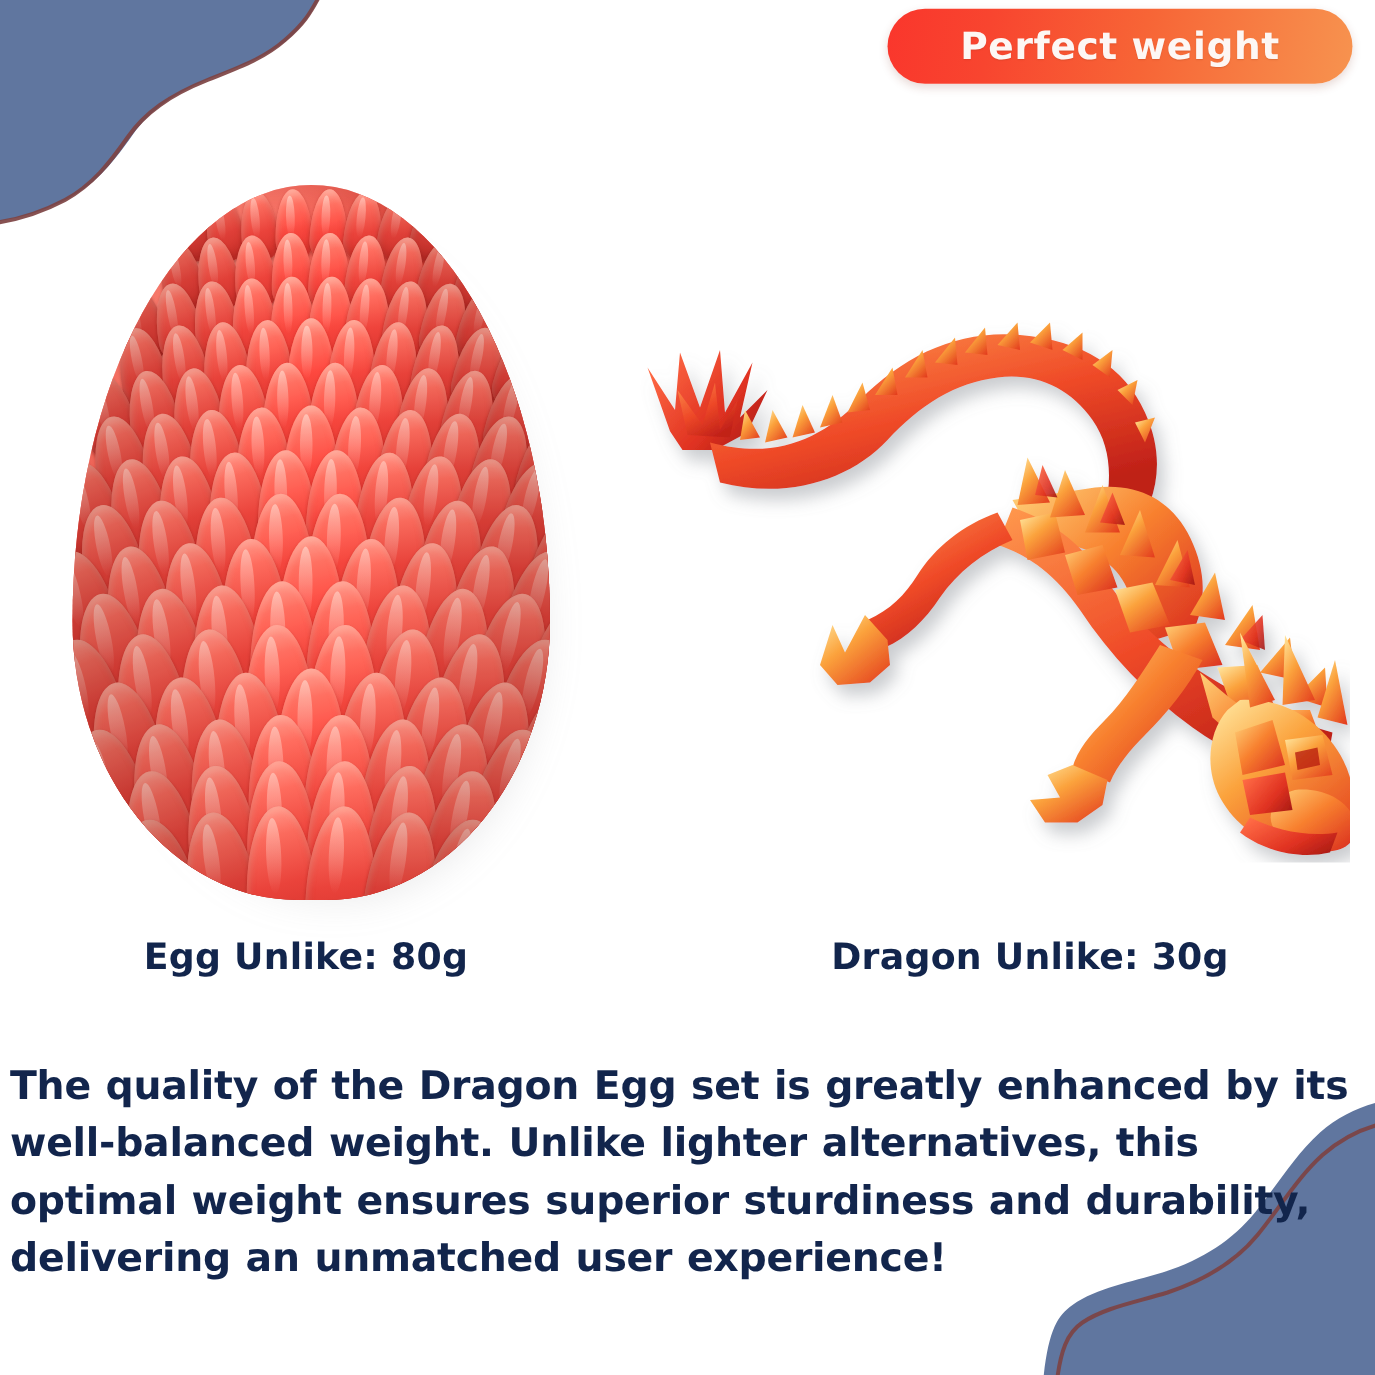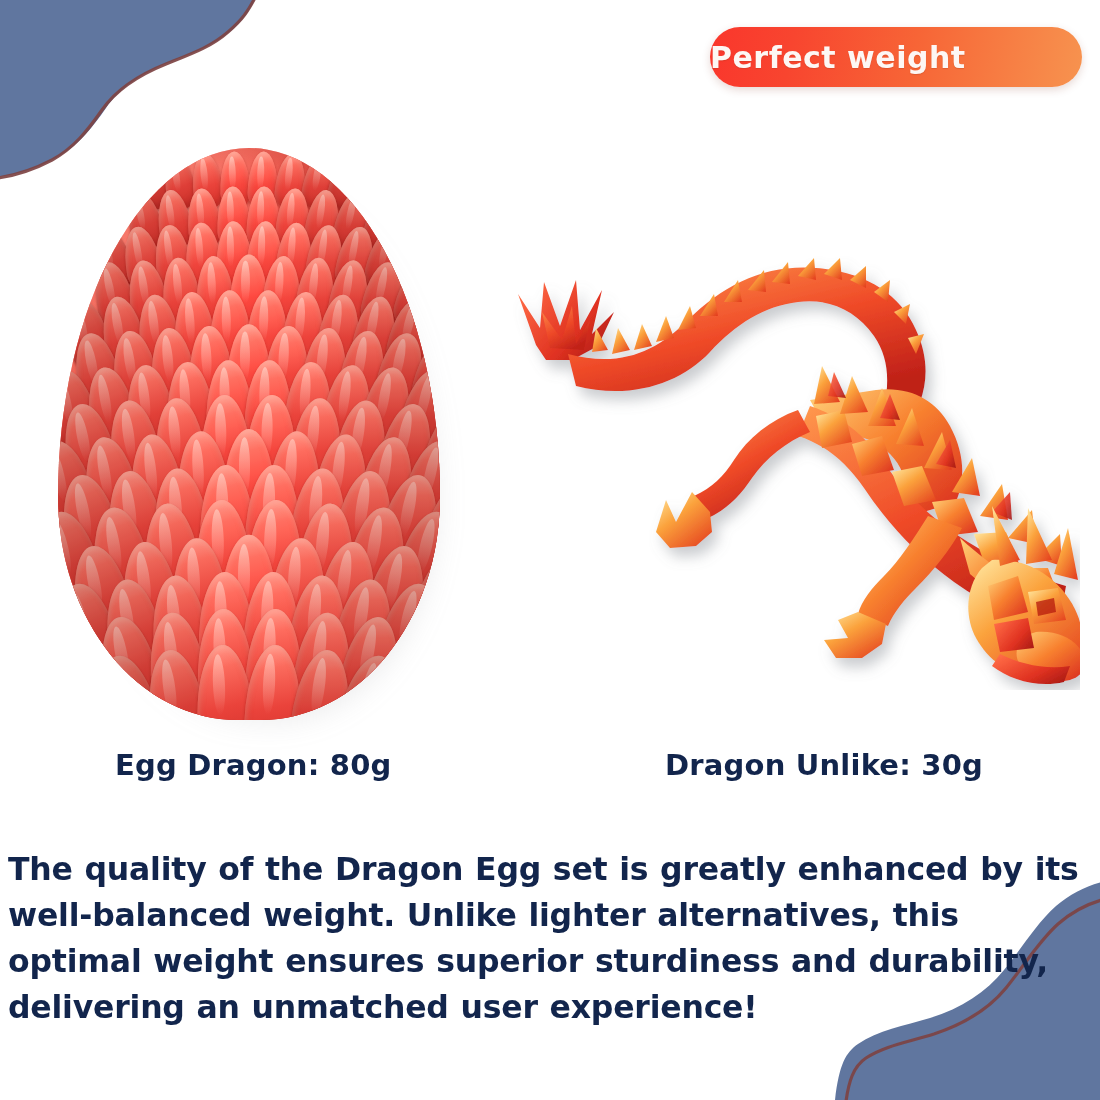--- a/index.html
+++ b/index.html
@@ -17,23 +17,22 @@
     width:1100px; height:1100px;
     pointer-events:none;
   }
 
   
   .badge {
     position:absolute;
     left:710px; top:7px;
     width:372px; height:60px;
     border-radius:30px;
-    display:flex; align-items:center; justify-content:flex-start;
+    display:flex; align-items:center; justify-content:center;
     box-shadow:0 3px 8px rgba(120,40,20,0.18);
-    margin-top:20px;
   }
   .badge-text {
     color:#fdf7f4;
     font-family:"DejaVu Sans", sans-serif;
     font-size:30px;
     font-weight:bold;
     letter-spacing:0.5px;
     text-shadow:0 1px 1px rgba(150,50,20,0.25);
   }
 
@@ -415,16 +414,16 @@
         <path d="M548 372 L578 368 L586 400 L554 404 Z" fill="url(#gC)"></path>
         <path d="M514 404 L548 398 L554 428 L520 432 Z" fill="url(#gD)"></path>
       </g>
       <path d="M556 382 L574 378 L576 392 L558 396 Z" fill="#b6180f" opacity="0.75"></path>
 
       <path d="M520 434 C540 444 566 450 590 446 L584 462 C558 468 530 460 512 446 Z" fill="url(#gD)"></path>
     </g>
   </svg>
 </div>
 
-<div class="caption egg">Egg Dragon: 80g</div>
+<div class="caption egg">Egg Unlike: 80g</div>
 <div class="caption dragon">Dragon Unlike: 30g</div>
 
 <p class="blurb">The quality of the Dragon Egg set is greatly enhanced by its well-balanced weight. Unlike lighter alternatives, this optimal weight ensures superior sturdiness and durability, delivering an unmatched user experience!</p>
 
 </body></html>

